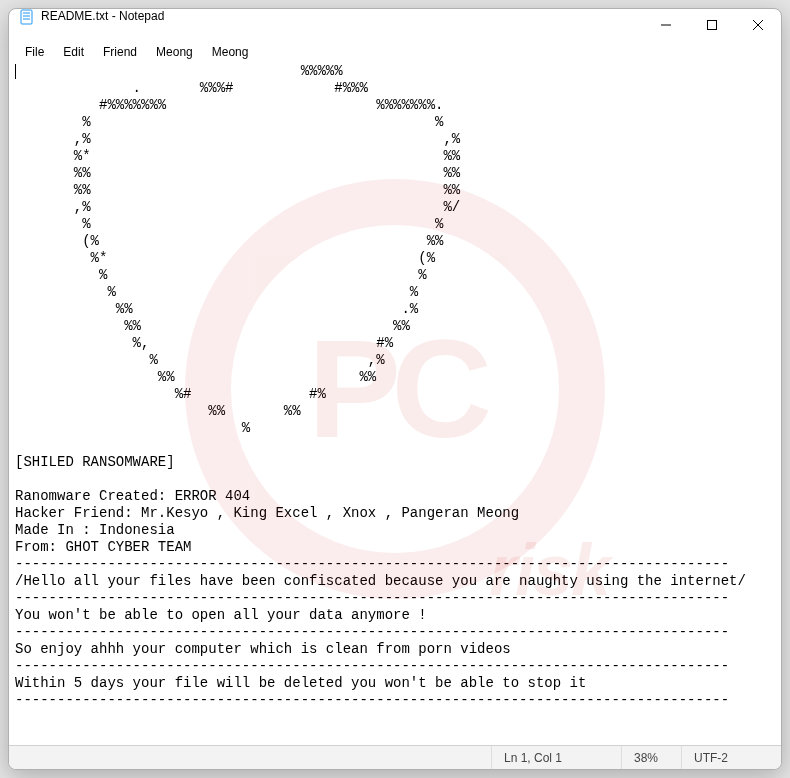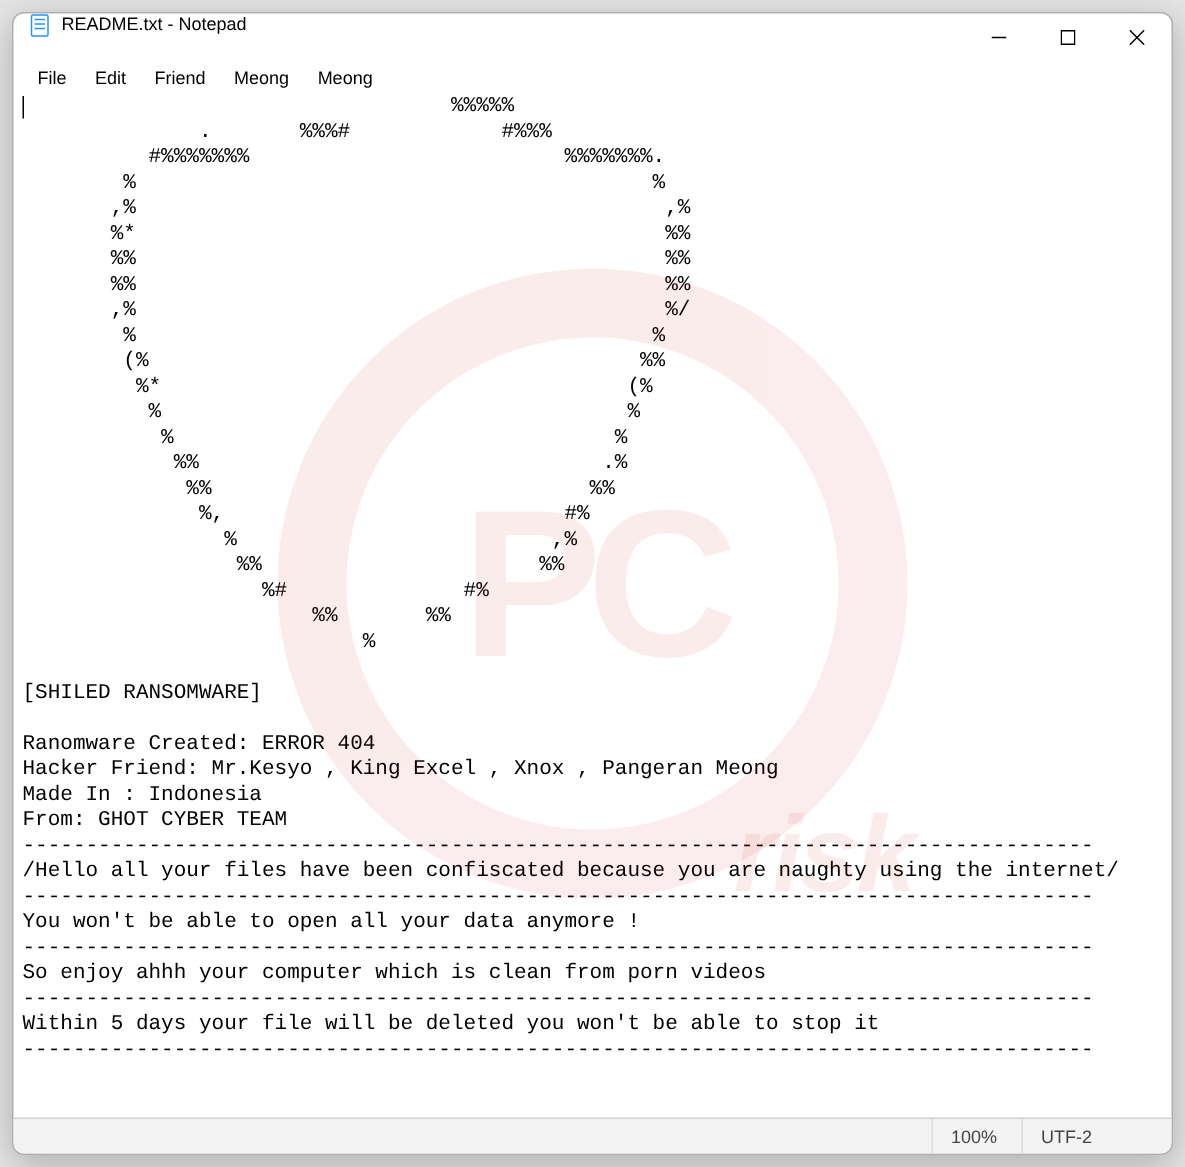--- a/index.html
+++ b/index.html
@@ -101,21 +101,22 @@
 -------------------------------------------------------------------------------------
 You won't be able to open all your data anymore !
 -------------------------------------------------------------------------------------
 So enjoy ahhh your computer which is clean from porn videos
 -------------------------------------------------------------------------------------
 Within 5 days your file will be deleted you won't be able to stop it
 -------------------------------------------------------------------------------------</span></div>
 
   <div class="statusbar">
     <div class="stat-spacer"></div>
-    <div class="stat-cell" style="min-width:60px;">100%</div>
+    <div class="stat-cell" style="min-width:130px;">Ln 1, Col 1</div>
+    <div class="stat-cell" style="min-width:60px;">38%</div>
     <div class="stat-cell" style="min-width:100px;">UTF-2</div>
   </div>
 
   <div class="wm">
     <div class="wm-core">
       <div class="wm-ring"></div>
       <div class="wm-text">
           <span class="wm-pc">PC</span>
         </div>
     </div>

